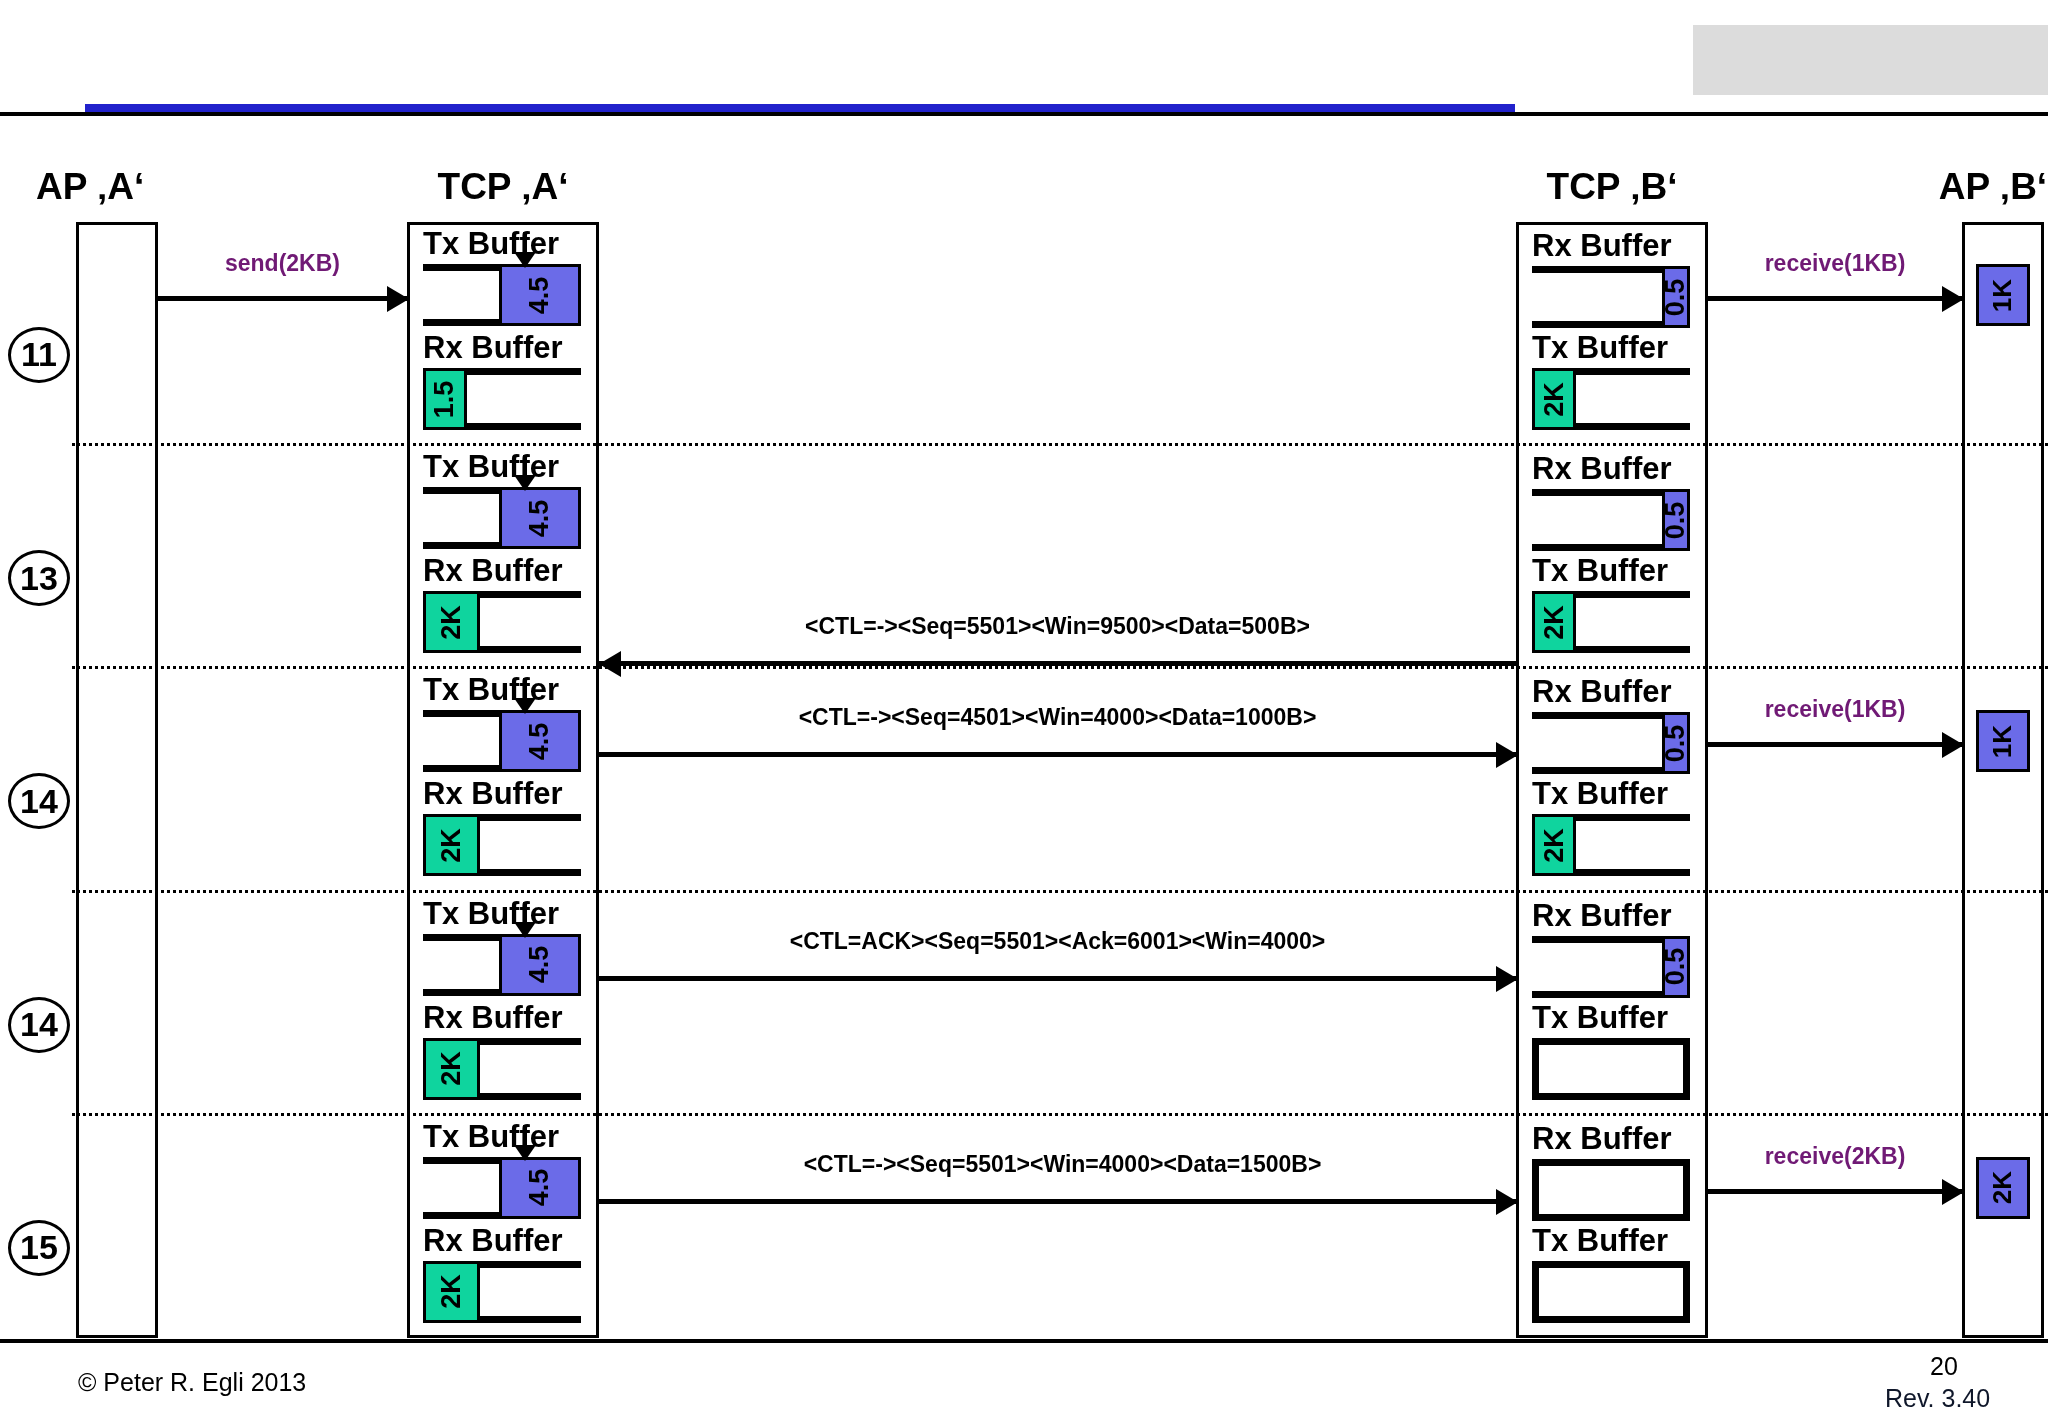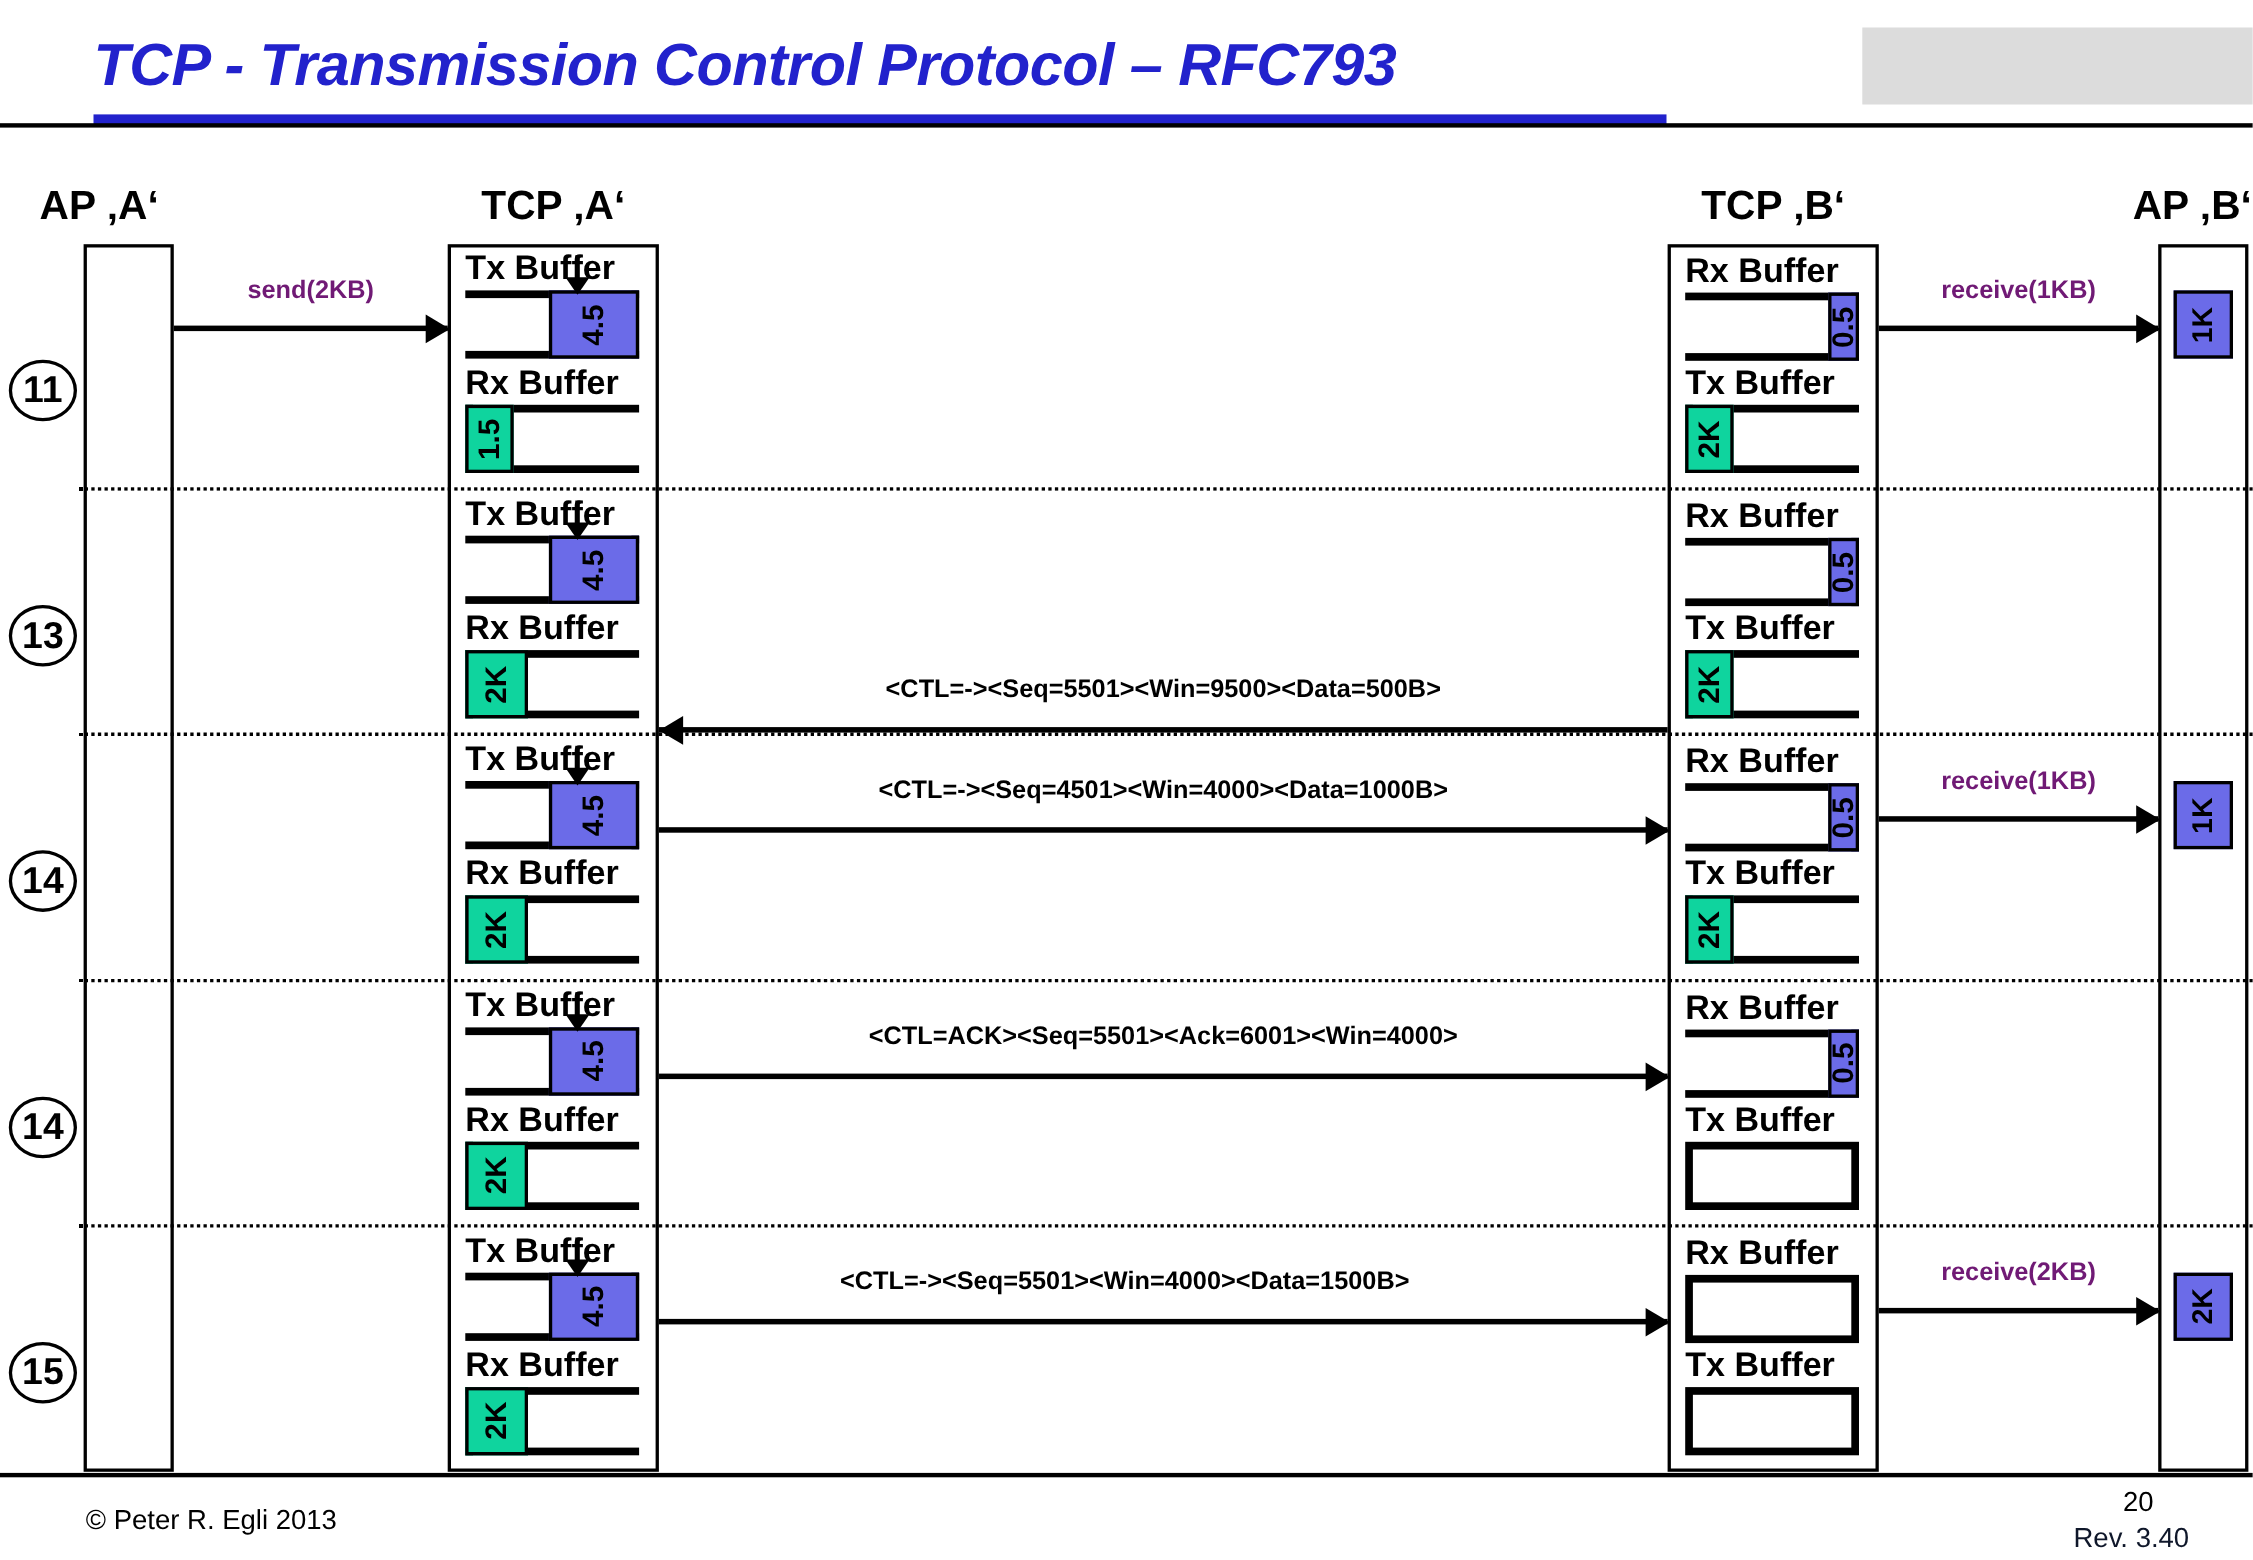--- a/index.html
+++ b/index.html
@@ -123,21 +123,20 @@
   
   #footer-rule{position:absolute;left:0;top:1339px;width:2048px;height:4px;background:#000;}
   #copyright{position:absolute;left:78px;top:1368px;font-size:25px;color:#000;white-space:nowrap;}
   #page-num{position:absolute;left:1930px;top:1352px;font-size:25px;color:#000;white-space:nowrap;}
   #rev{position:absolute;left:1885px;top:1384px;font-size:25px;color:#0f172a;white-space:nowrap;}
 </style>
 </head>
 <body>
 
 <div id="header">
-  <div id="slide-title">TCP - Transmission Control Protocol – RFC793</div>
   <div id="title-rule"></div>
   <div id="logo-box">
     
   </div>
   <div id="header-rule"></div>
 </div>
 
 <div id="diagram">
     <div class="col-head" style="left: 36px; top: 166px; width: 162px; text-align: left;">AP ‚A‘</div>
     <div class="col-head" style="left: 367px; top: 166px; width: 272px; text-align: center;">TCP ‚A‘</div>
@@ -299,19 +298,19 @@
     <div class="buf-label" style="left: 1532px; top: 1222.8px;">Tx Buffer</div>
     <div class="buf-frame cap-left cap-right" style="left: 1532px; top: 1260.8px; width: 158px; height: 62px;"></div>
     <div class="arrow-line" style="left: 1708px; top: 1188.8px; width: 254px;"></div>
     <div class="arrow-head right" style="left: 1942px; top: 1178.8px;"></div>
     <div class="arrow-label" style="left: 1708px; top: 1142.8px; width: 254px; text-align: center;">receive(2KB)</div>
     <div class="ap-block" style="left: 1976px; top: 1156.8px; width: 54px; height: 62px;">
       <span>2K</span>
     </div>
     <div class="arrow-line" style="left: 599px; top: 1198.8px; width: 917px;"></div>
     <div class="arrow-head right" style="left: 1496px; top: 1188.8px;"></div>
-    <div class="msg-label" style="left: 564px; top: 1150.8px; width: 917px; text-align: center;">&lt;CTL=-&gt;&lt;Seq=5501&gt;&lt;Win=4000&gt;&lt;Data=1500B&gt;</div>
+    <div class="msg-label" style="left: 604px; top: 1150.8px; width: 917px; text-align: center;">&lt;CTL=-&gt;&lt;Seq=5501&gt;&lt;Win=4000&gt;&lt;Data=1500B&gt;</div>
   </div>
 
 <div id="footer-rule"></div>
 <div id="copyright">© Peter R. Egli 2013</div>
 <div id="page-num">20</div>
 <div id="rev">Rev. 3.40</div>
 
 </body></html>

